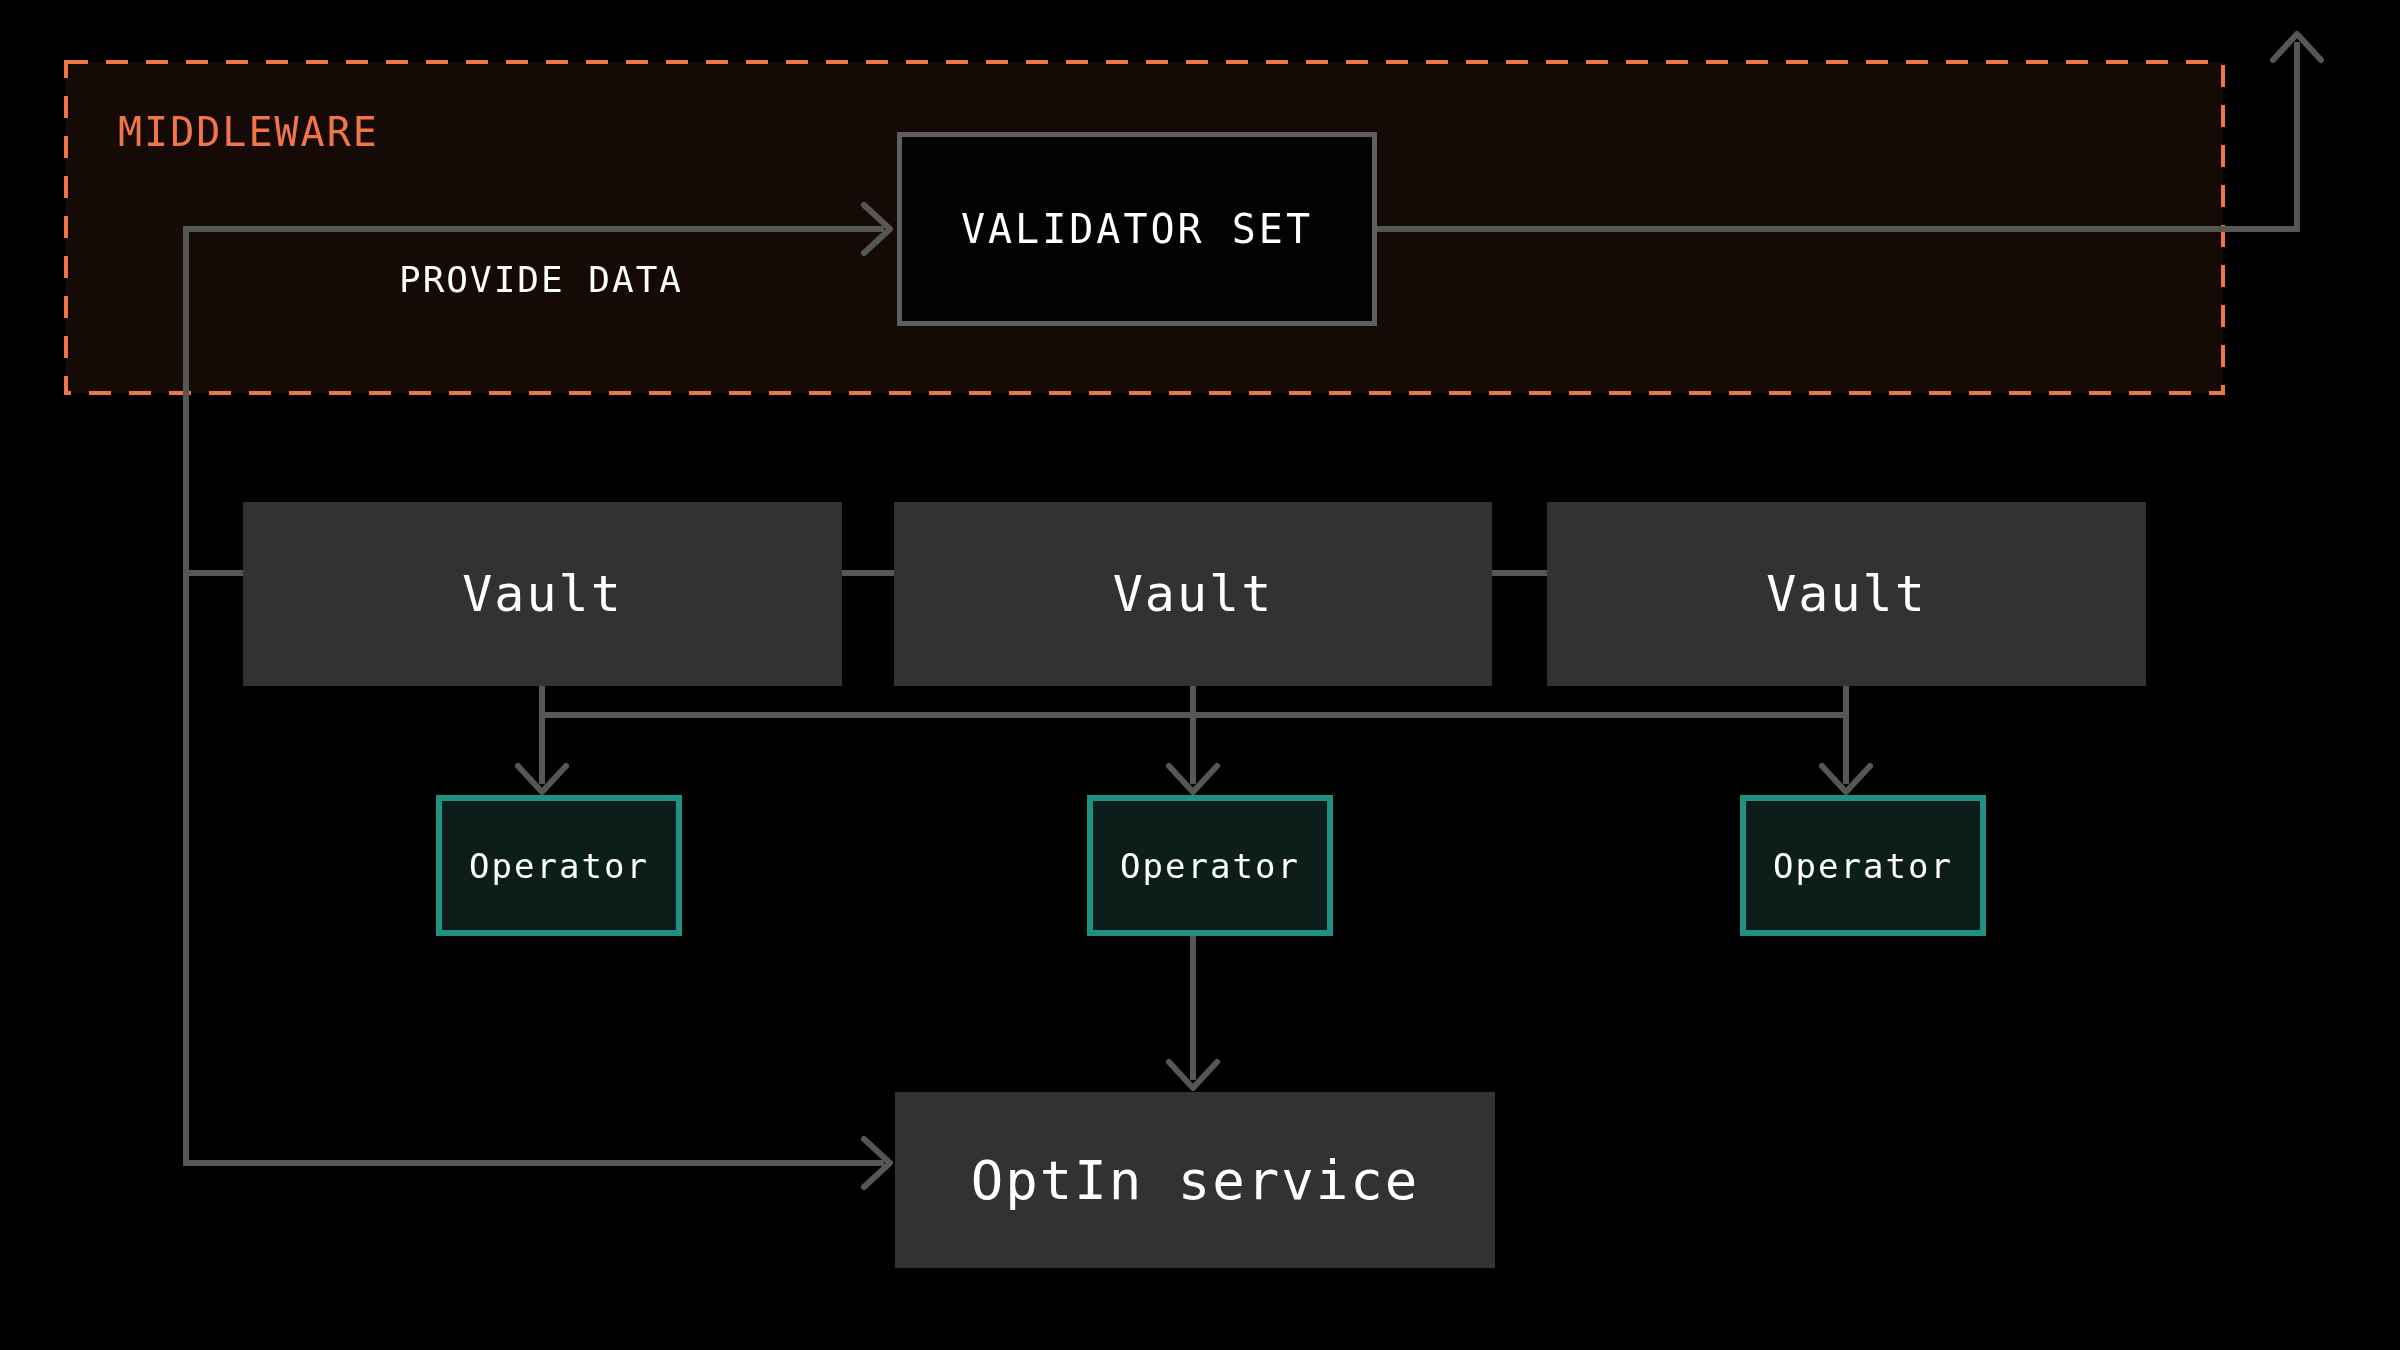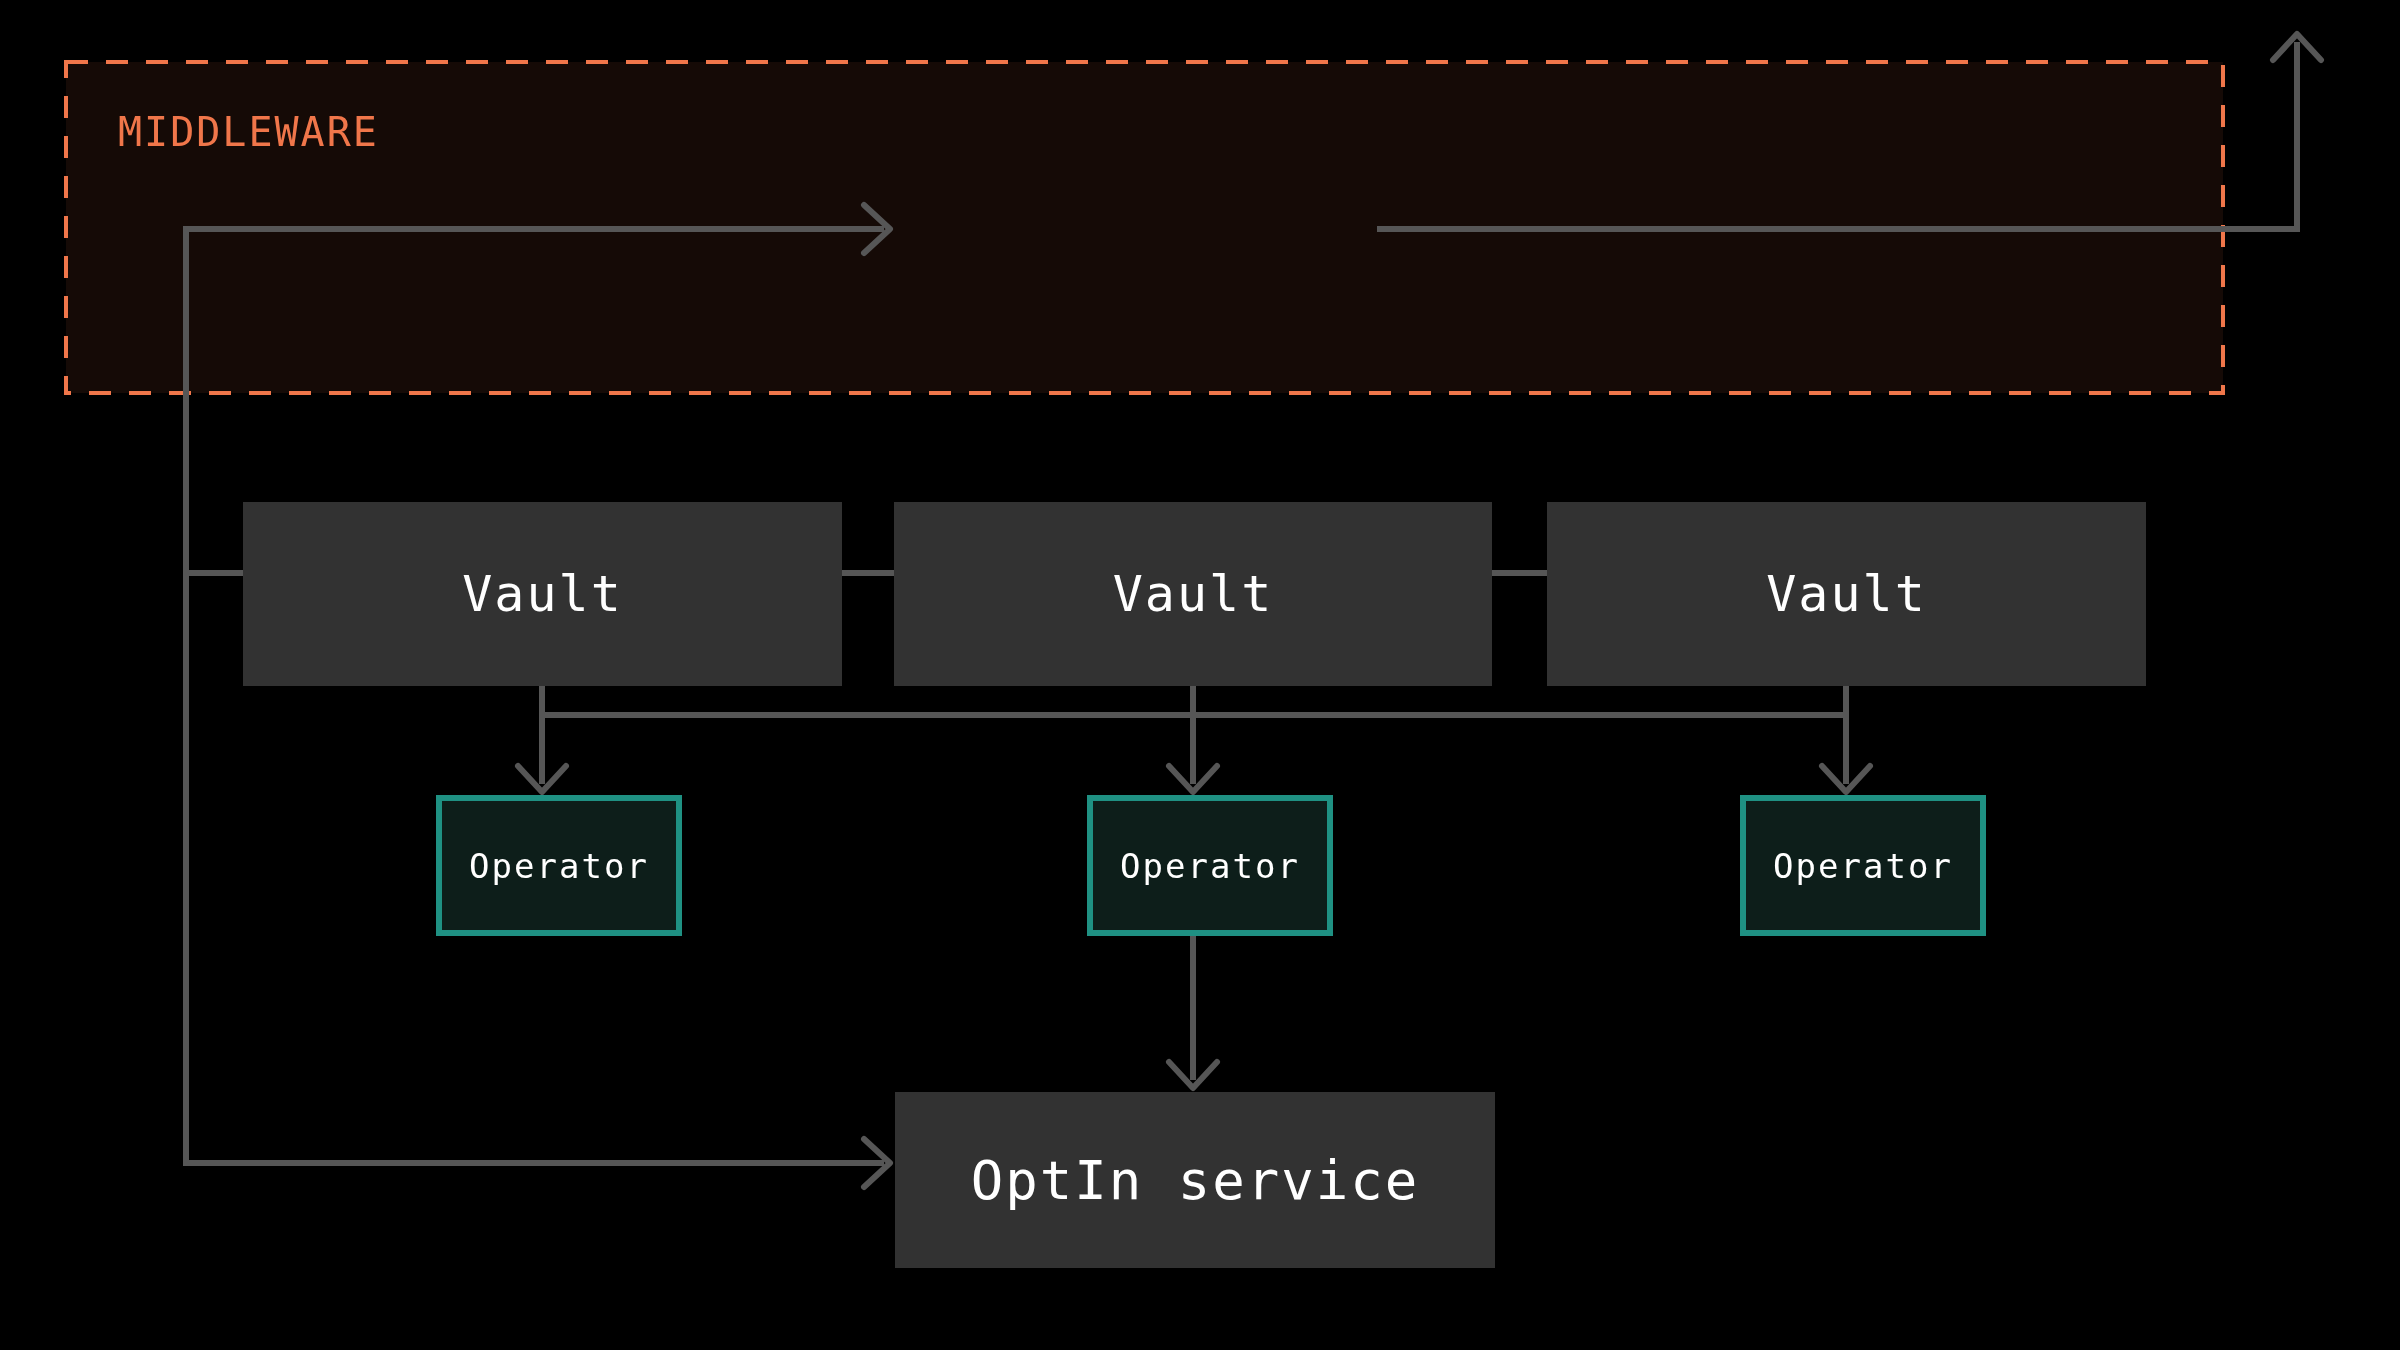--- a/index.html
+++ b/index.html
@@ -81,21 +81,25 @@
     <path class="wire" d="M 1193 644 V 784"></path>
     <path class="head" d="M 1169 766 L 1193 792 L 1217 766"></path>
     <path class="wire" d="M 1846 644 V 784"></path>
     <path class="head" d="M 1822 766 L 1846 792 L 1870 766"></path>
 
     <path class="wire" d="M 1193 936 V 1080"></path>
     <path class="head" d="M 1169 1062 L 1193 1088 L 1217 1062"></path>
   </svg>
 
   <div class="mw-label">MIDDLEWARE</div>
+  <div class="pd-label">PROVIDE DATA</div>
 
+  <div class="node validator">
+    <span>VALIDATOR SET</span>
+  </div>
 
   <div class="node vault vault-1">
     <span>Vault</span>
   </div>
   <div class="node vault vault-2">
     <span>Vault</span>
   </div>
   <div class="node vault vault-3">
     <span>Vault</span>
   </div>

